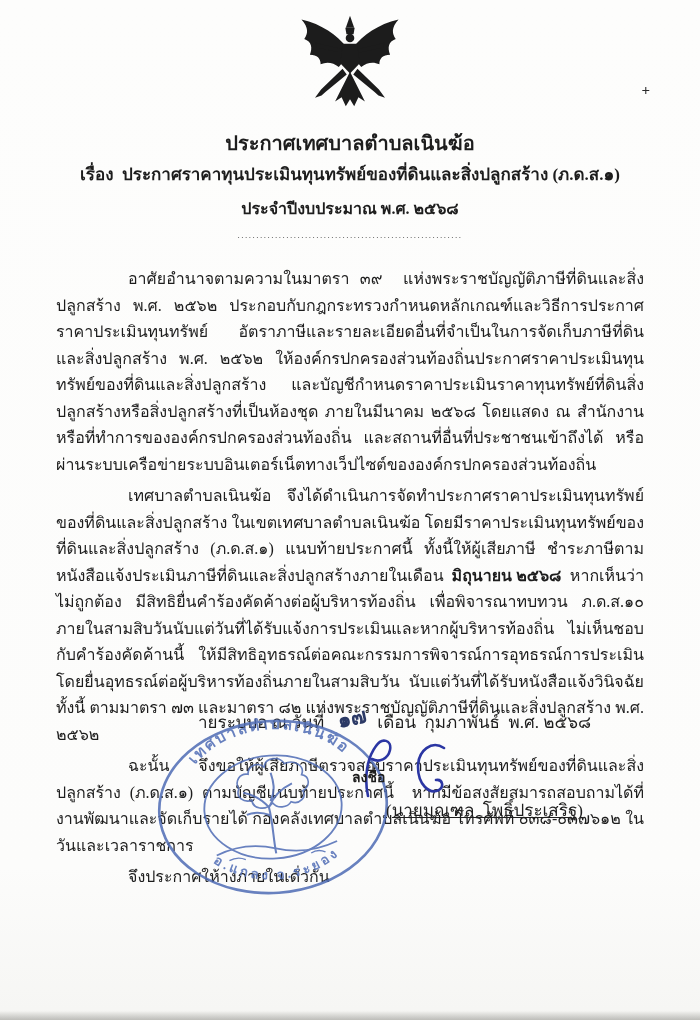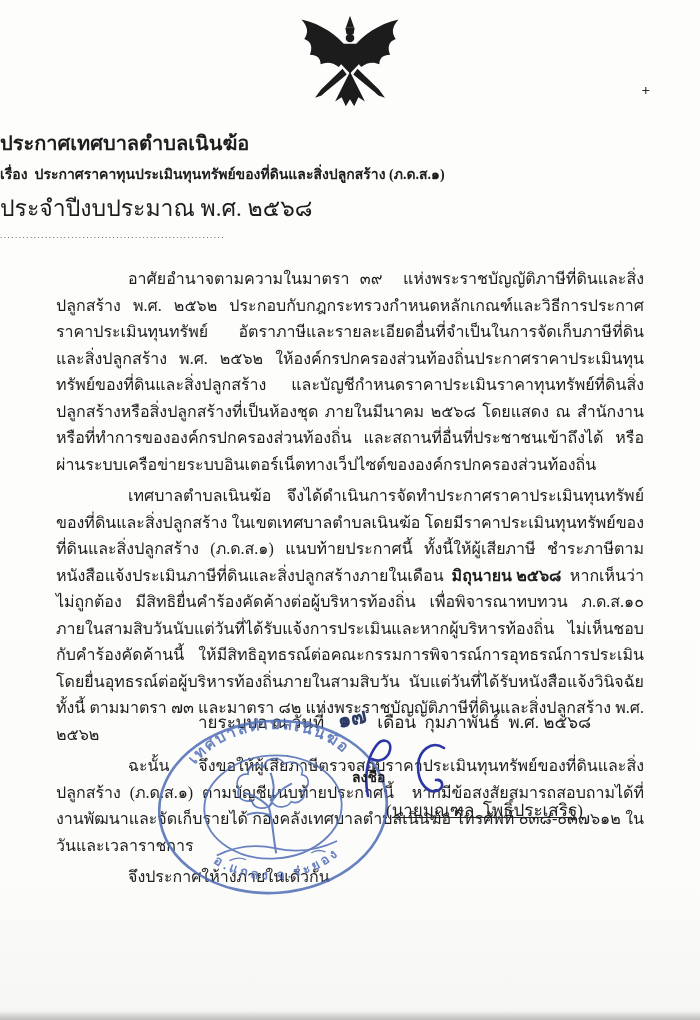--- a/index.html
+++ b/index.html
@@ -12,24 +12,24 @@
     color:#1d1d1d;
     overflow:hidden;
   }
   .page::after{
     content:"";position:absolute;left:0;right:0;bottom:0;height:9px;
     background:linear-gradient(to bottom,rgba(0,0,0,0),rgba(90,90,85,.28));
     pointer-events:none;
   }
   .reg-mark{position:absolute;top:82px;right:50px;font-size:15px;font-weight:bold;color:#2a2a2a;}
   .emblem{width:112px;height:106px;margin:14px auto 0;display:block;}
-  .title-block{text-align:left;margin-top:8px;}
+  .title-block{text-align:center;margin-top:8px;}
   .t1{font-size:20px;font-weight:bold;line-height:30px;}
-  .t2{font-size:14px;font-weight:bold;line-height:34px;}
-  .t3{font-size:23px;font-weight:normal;line-height:34px;}
+  .t2{font-size:17px;font-weight:bold;line-height:34px;}
+  .t3{font-size:16px;font-weight:bold;line-height:34px;}
   .dots{font-size:9px;letter-spacing:1.5px;color:#2e2e2e;line-height:14px;margin-top:2px;}
   .body-text{margin:0 56px;}
   .body-text p{
     font-size:16px;line-height:26.5px;text-align:justify;
     text-indent:72px;margin:0 0 5px 0;
   }
   .body-text p.first{margin-top:24px;}
   .bold-inline{font-weight:bold;margin-left:8px;}
   .closing{font-size:16px;text-indent:72px;margin:4px 56px 0;}
   .sig-area{position:absolute;left:0;top:694px;width:700px;height:326px;}

